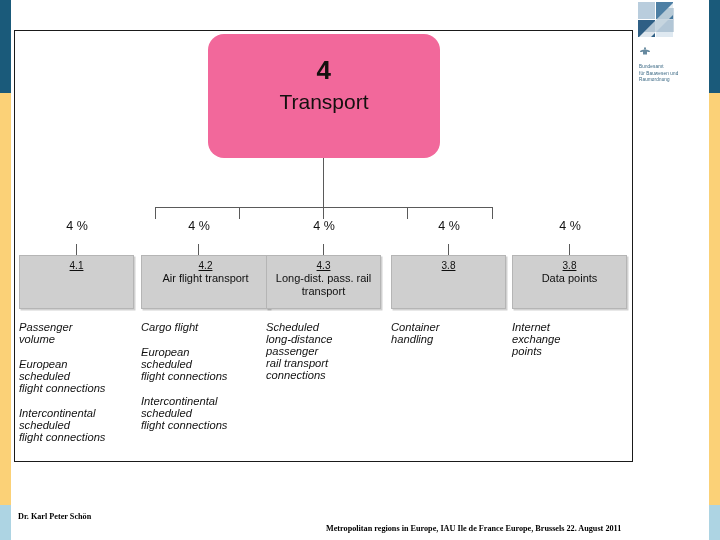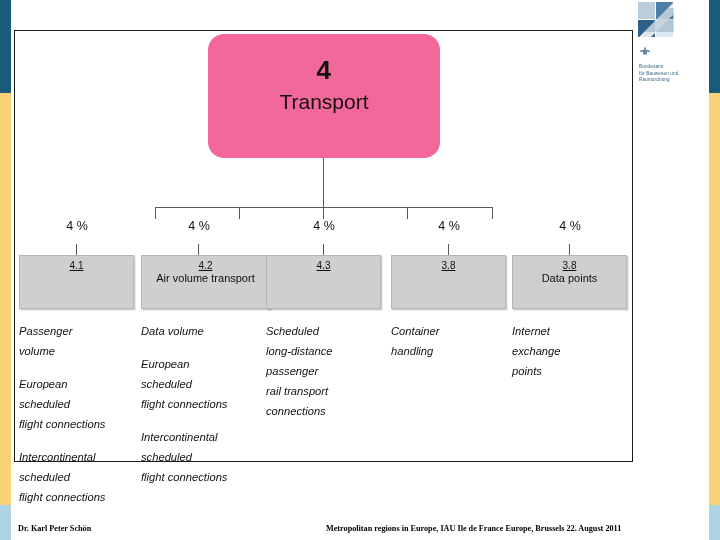--- a/index.html
+++ b/index.html
@@ -157,31 +157,31 @@
   }
   .cat-num { display: block; font-size: 10px; text-decoration: underline; }
   .cat-name { display: block; }
 
   
   .ind-col {
     position: absolute;
     top: 290px;
     font-style: italic;
     font-size: 11.2px;
-    line-height: 20px;
+    line-height: 12px;
     color: #111111;
     font-family: "Liberation Sans", sans-serif;
   }
   .ind-item { margin-bottom: 13px; white-space: pre-line; }
 
   
   .footer-author {
     position: absolute;
     left: 18px;
-    top: 524px;
+    top: 512px;
     font-size: 8.2px;
     font-weight: bold;
     color: #000000;
     font-family: "Liberation Serif", serif;
   }
   .footer-ref {
     position: absolute;
     left: 326px;
     top: 524px;
     font-size: 8.2px;
@@ -256,46 +256,48 @@
   <div class="pct-label" style="left:139px">4 %</div>
   <div class="pct-label" style="left:264px">4 %</div>
   <div class="pct-label" style="left:389px">4 %</div>
   <div class="pct-label" style="left:510px">4 %</div>
 
   <div class="cat-box" style="left:4px;width:115px">
     <span class="cat-num">4.1</span>
   </div>
   <div class="cat-box" style="left:126px;width:129px">
     <span class="cat-num">4.2</span>
-    <span class="cat-name">Air volume
+    <span class="cat-name">Air flight
 transport</span>
   </div>
   <div class="cat-box" style="left:251px;width:115px">
     <span class="cat-num">4.3</span>
+    <span class="cat-name">Long-dist. pass.
+rail transport</span>
   </div>
   <div class="cat-box" style="left:376px;width:115px">
     <span class="cat-num">3.8</span>
   </div>
   <div class="cat-box" style="left:497px;width:115px">
     <span class="cat-num">3.8</span>
     <span class="cat-name">Data points</span>
   </div>
 
   <div class="ind-col" style="left:4px;width:118px">
     <div class="ind-item">Passenger
 volume</div>
     <div class="ind-item">European
 scheduled
 flight connections</div>
     <div class="ind-item">Intercontinental
 scheduled
 flight connections</div>
   </div>
   <div class="ind-col" style="left:126px;width:118px">
-    <div class="ind-item">Data volume</div>
+    <div class="ind-item">Cargo flight</div>
     <div class="ind-item">European
 scheduled
 flight connections</div>
     <div class="ind-item">Intercontinental
 scheduled
 flight connections</div>
   </div>
   <div class="ind-col" style="left:251px;width:118px">
     <div class="ind-item">Scheduled
 long-distance

